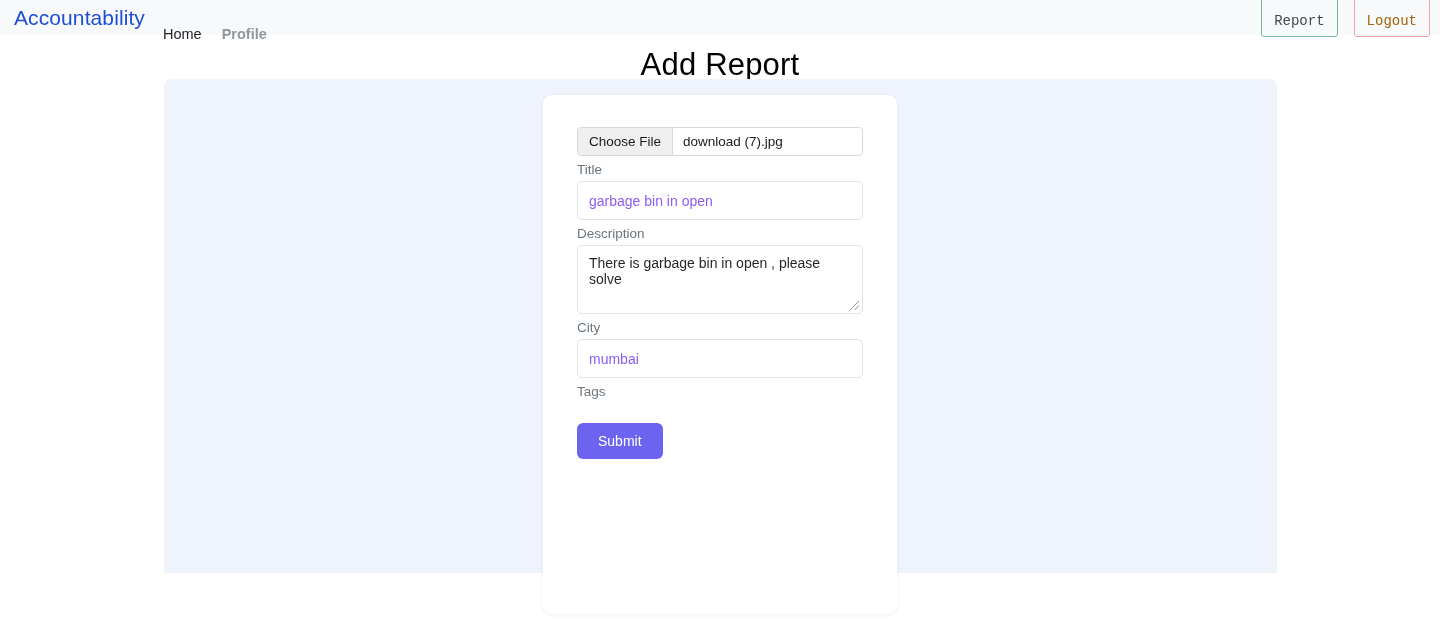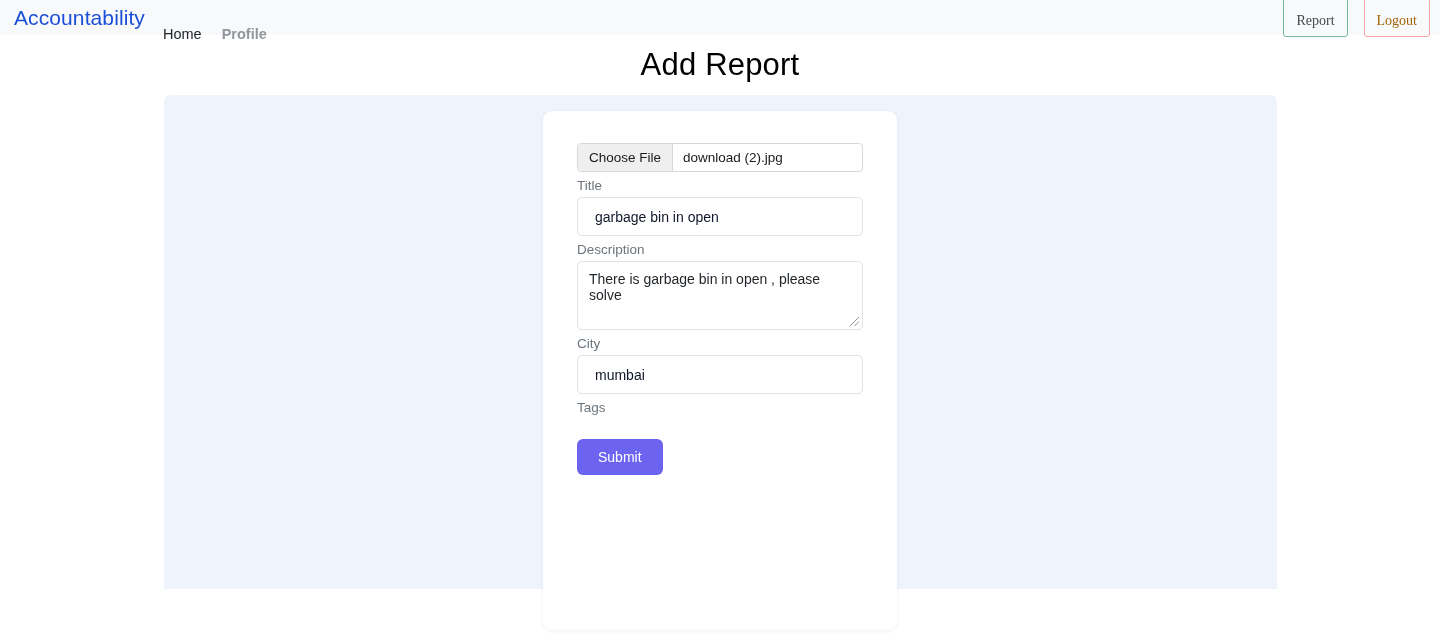--- a/index.html
+++ b/index.html
@@ -43,21 +43,21 @@
   }
   .nav-link.muted { color: #90969b; font-weight: bold; }
   .nav-right {
     margin-left: auto;
     display: flex;
     align-items: center;
     gap: 8px;
   }
   .btn-outline {
     font-size: 14px;
-    font-family: Liberation Serif, serif;
+    font-family: Liberation Mono, monospace;
     padding: 14px 12px 6px;
     border-radius: 3px;
     background: transparent;
     cursor: pointer;
     line-height: 1.15;
     white-space: nowrap;
   }
   .btn-report {
     border: 1px solid #74b79a;
     color: #41484d;
@@ -76,21 +76,21 @@
     color: #000000;
     margin: 0;
     padding-top: 12px;
     letter-spacing: .2px;
   }
 
   
   .panel {
     position: absolute;
     left: 164px;
-    top: 95px;
+    top: 79px;
     width: 1113px;
     height: 494px;
     background: #eff3fc;
     border-radius: 7px 7px 0 0;
   }
 
   
   .card {
     position: absolute;
     left: 379px;   
@@ -145,22 +145,22 @@
 
   .text-input {
     display: block;
     width: 286px;
     height: 39px;
     border: 1px solid #dfe2e6;
     border-radius: 5px;
     background: #fff;
     font-family: "Liberation Sans", sans-serif;
     font-size: 14px;
-    color: #0f172a;
-    padding: 0 17px;
+    color: #8b5cf6;
+    padding: 0 11px;
     outline: none;
   }
   .text-input::placeholder { color: #8d9298; }
 
   .textarea-wrap { position: relative; width: 286px; }
   .text-area {
     display: block;
     width: 286px;
     height: 69px;
     border: 1px solid #dfe2e6;
@@ -248,21 +248,21 @@
 
 <h1 class="page-title">Add Report</h1>
 
 <div class="panel">
   <div class="card">
     <div class="card-inner">
 
       
       <div class="file-row">
         <button class="file-btn">Choose File</button>
-        <span class="file-name">download (2).jpg</span>
+        <span class="file-name">download (7).jpg</span>
       </div>
 
       
       <label class="field-label">Title</label>
       <input class="text-input" type="text" value="garbage bin in open" style="">
 
       
       <label class="field-label">Description</label>
       <div class="textarea-wrap">
         <textarea class="text-area" style="">There is garbage bin in open , please solve</textarea>

